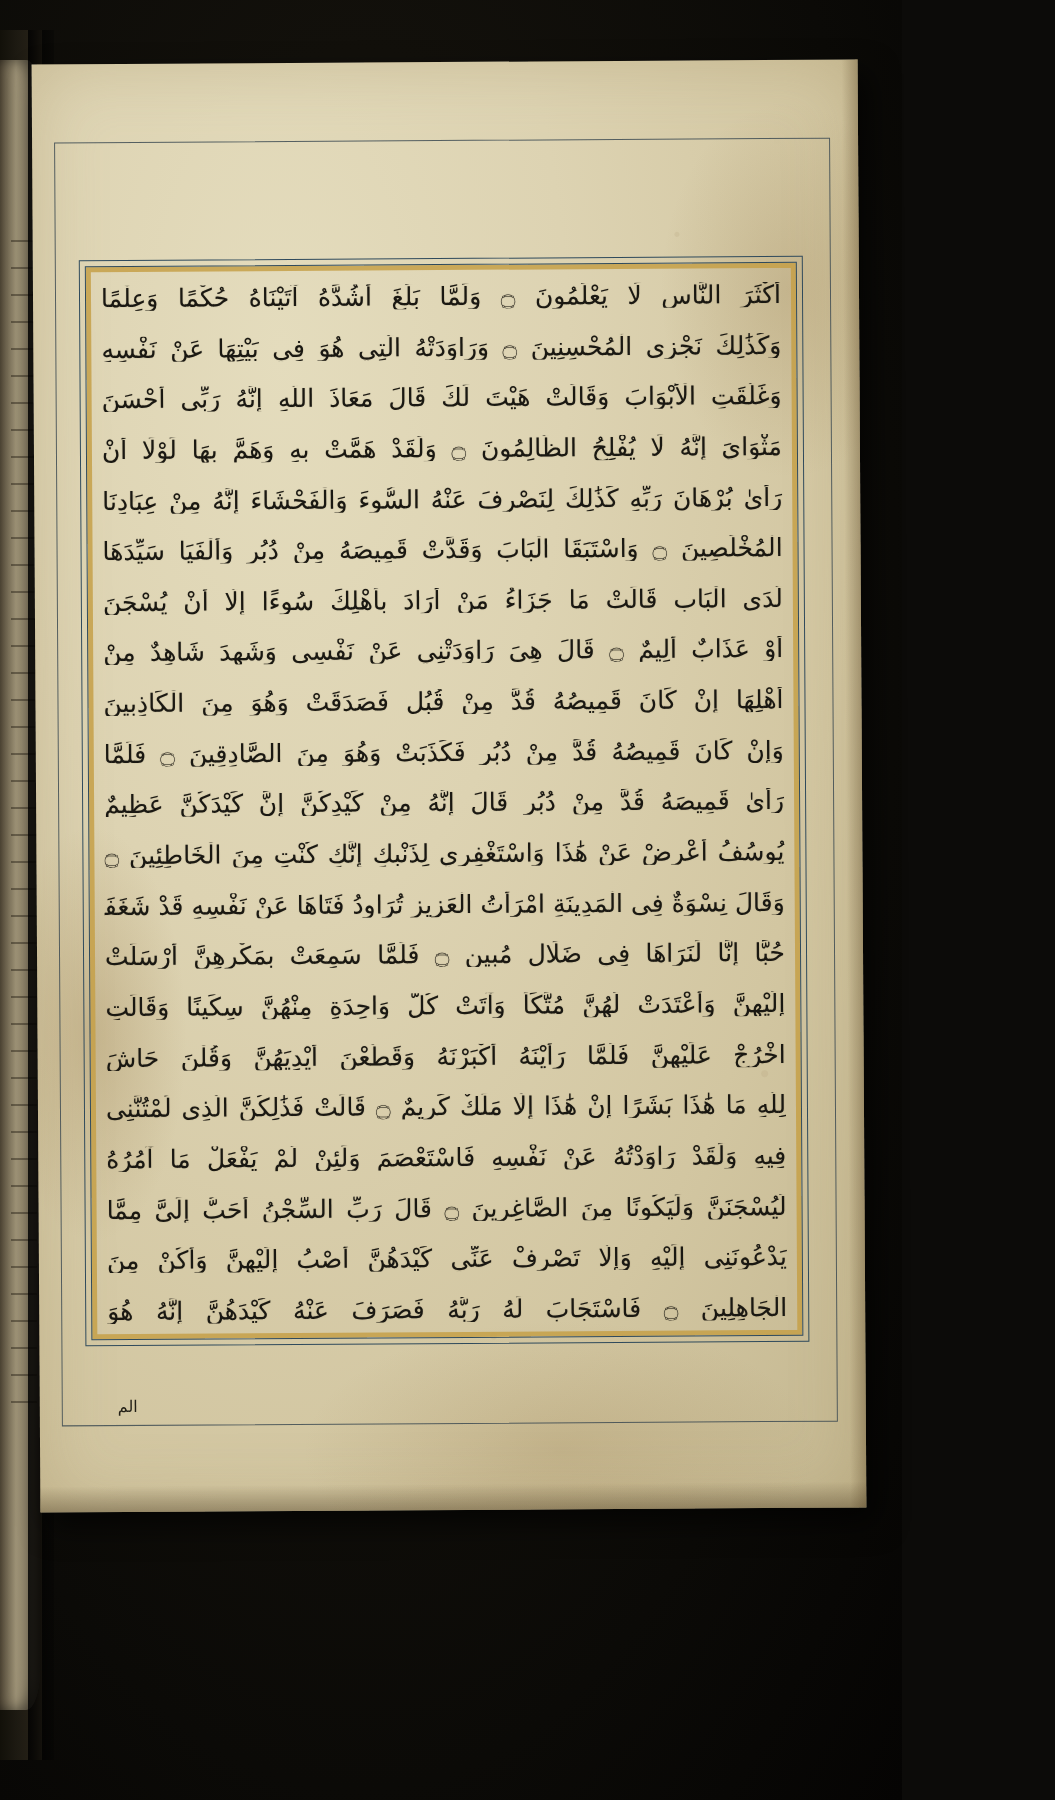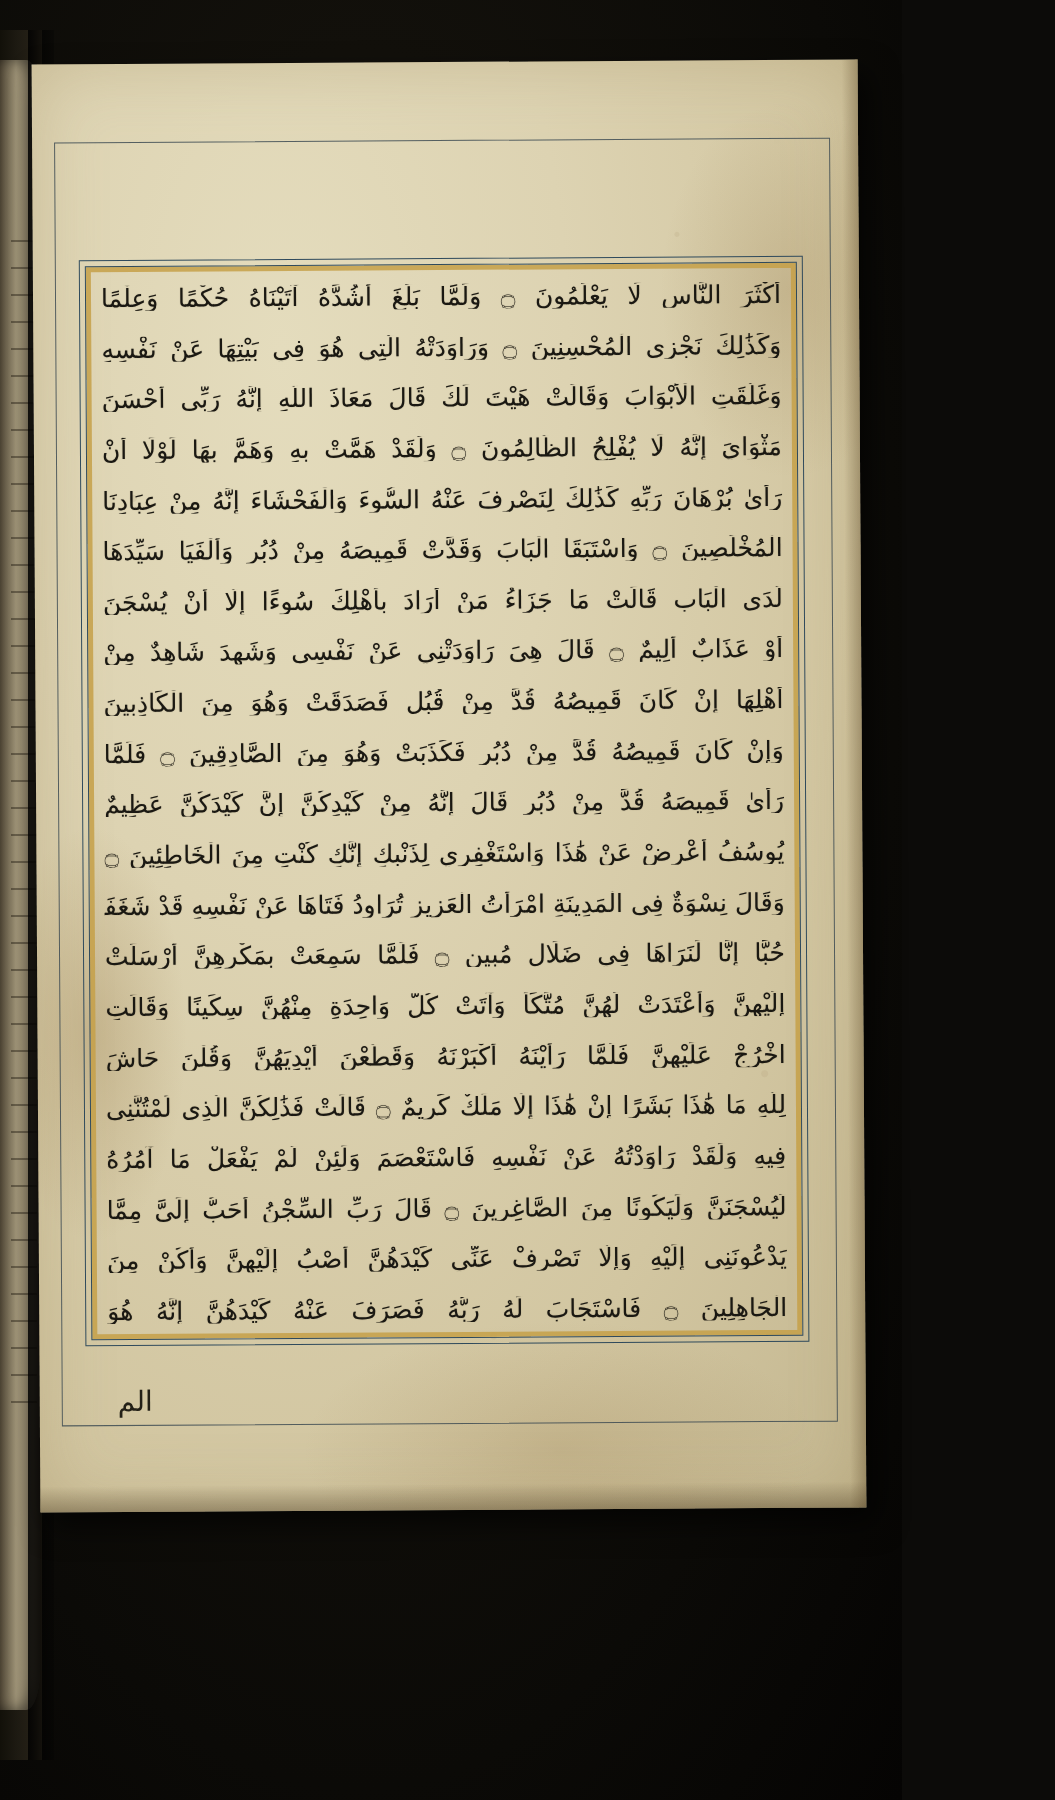--- a/index.html
+++ b/index.html
@@ -184,21 +184,21 @@
     overflow: hidden;
     text-shadow: 0 0 1px rgba(40,32,18,0.35);
   }
 
   
   .catchword {
     position: absolute;
     left: 78px;
     bottom: 96px;
     direction: rtl;
-    font-size: 28px;
+    font-size: 16px;
     color: #232017;
     font-family: "DejaVu Sans", sans-serif;
     line-height: 1.05;
     text-align: right;
   }
 
   
   .leaf-edge {
     position: absolute;
     right: 0;

